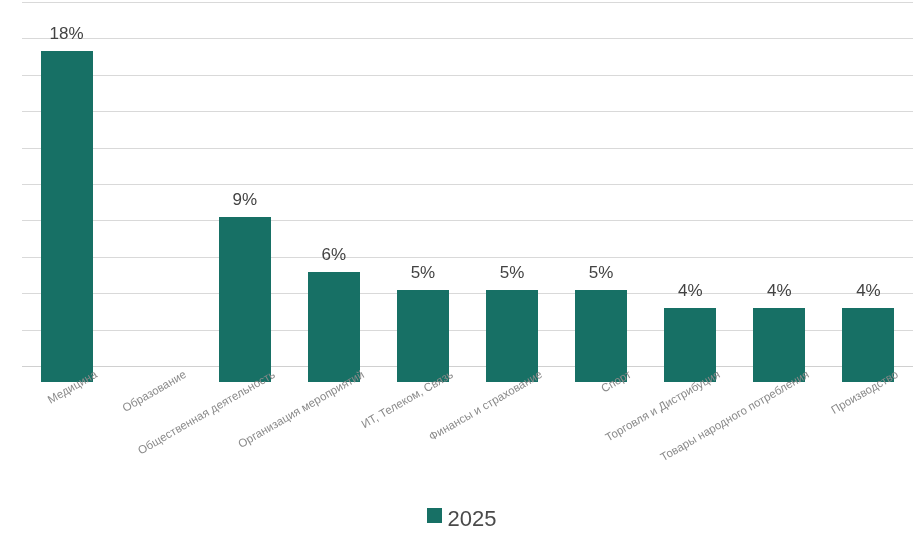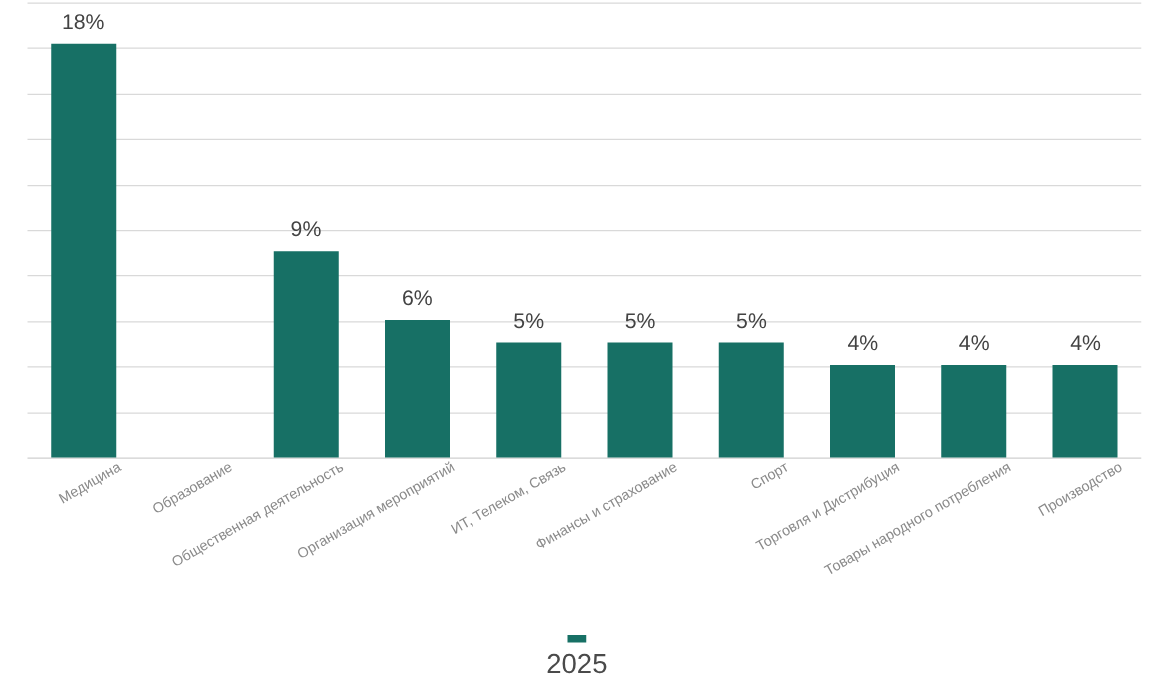--- a/index.html
+++ b/index.html
@@ -39,21 +39,21 @@
     background: #d9d9d9;
   }
   .gridline.baseline {
     background: #d0d0d0;
   }
 
   
   #bars-layer {
     position: absolute;
     left: 0;
-    top: 0;
+    top: 16px;
     width: 100%;
     height: 100%;
   }
 
   .bar-group {
     position: absolute;
     bottom: 0;
     height: 100%;
   }
 
@@ -99,24 +99,22 @@
   }
 
   
   #legend {
     position: absolute;
     left: 0;
     top: 508px;
     width: 923px;
     height: 34px;
     display: flex;
-    align-items: center;
     justify-content: center;
     gap: 6px;
-    flex-direction: column;
   }
   #legend-swatch {
     width: 15px;
     height: 15px;
     background: #177065;
     display: inline-block;
   }
   #legend-text {
     font-size: 22px;
     color: #4a4a4a;

